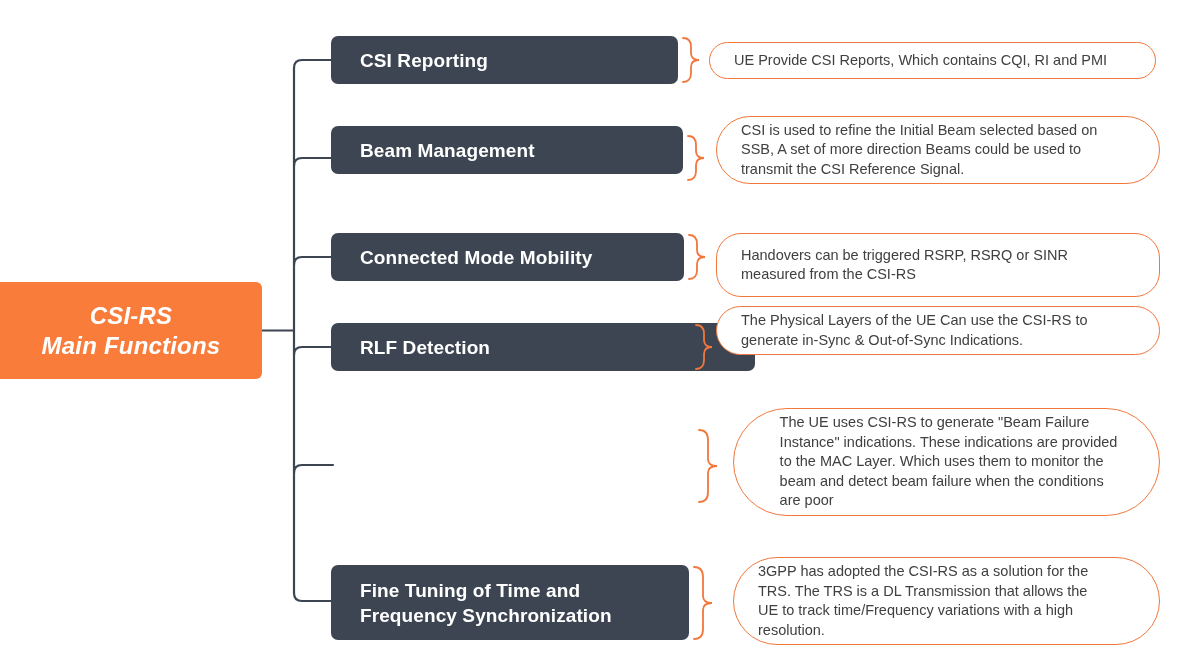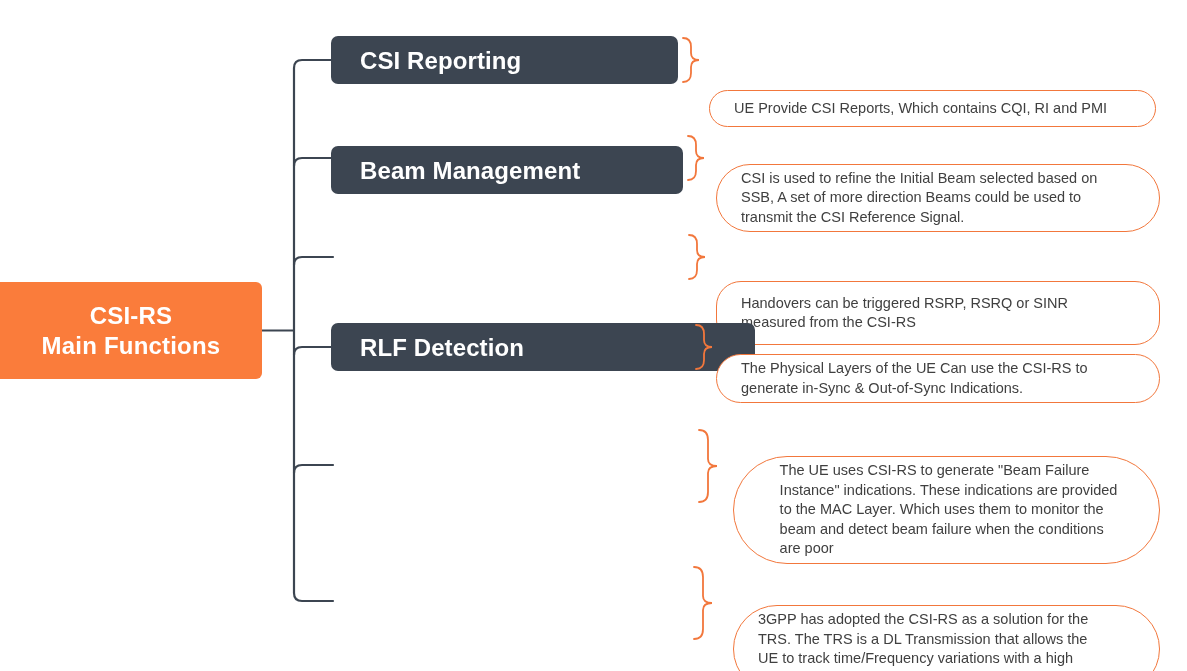--- a/index.html
+++ b/index.html
@@ -40,20 +40,21 @@
     top: 282px;
     width: 262px;
     height: 97px;
     background: #fa7c3b;
     border-radius: 0 6px 6px 0;
     z-index: 3;
     display: flex;
     align-items: center;
     justify-content: center;
     box-sizing: border-box;
+    font-style: italic;
   }
   #root-node .root-label {
     color: #ffffff;
     font-size: 24px;
     font-weight: bold;
     line-height: 30px;
     text-align: center;
     white-space: pre-line;
     letter-spacing: 0.2px;
   }
@@ -65,39 +66,38 @@
     border-radius: 7px;
     z-index: 3;
     display: flex;
     align-items: center;
     box-sizing: border-box;
     padding-left: 29px;
     padding-right: 14px;
   }
   .branch-node .branch-label {
     color: #ffffff;
-    font-size: 24px;
+    font-size: 19px;
     font-weight: bold;
     line-height: 25px;
     white-space: pre-line;
     letter-spacing: 0.1px;
   }
 
   
   .callout {
     position: absolute;
     border: 1.6px solid #f2773c;
     background: #ffffff;
     z-index: 3;
     display: flex;
     align-items: center;
     box-sizing: border-box;
     padding-left: 24px;
     padding-right: 20px;
-    margin-top: 48px;
   }
   .callout .callout-text {
     color: #404040;
     font-size: 14.5px;
     line-height: 19.5px;
     white-space: pre-line;
   }
 
   
   #braces {
@@ -136,29 +136,32 @@
 Main Functions</div>
   </div>
 
   <div class="branch-node" style="left:331px; top:36px; width:347px; height:48px;">
     <div class="branch-label">CSI Reporting</div>
   </div>
   <div class="callout" style="left:709px; top:42px; width:447px; height:37px; border-radius:19px;">
     <div class="callout-text">UE Provide CSI Reports, Which contains CQI, RI and PMI</div>
   </div>
 
-  <div class="branch-node" style="left:331px; top:146px; width:352px; height:48px;">
+  <div class="branch-node" style="left:331px; top:126px; width:352px; height:48px;">
     <div class="branch-label">Beam Management</div>
   </div>
   <div class="callout" style="left:716px; top:116px; width:444px; height:68px; border-radius:34px;">
     <div class="callout-text">CSI is used to refine the Initial Beam selected based on
 SSB, A set of more direction Beams could be used to
 transmit the CSI Reference Signal.</div>
   </div>
 
+  <div class="branch-node" style="left:331px; top:233px; width:353px; height:48px;">
+    <div class="branch-label">Connected Mode Mobility</div>
+  </div>
   <div class="callout" style="left:716px; top:233px; width:444px; height:64px; border-radius:25px;">
     <div class="callout-text">Handovers can be triggered RSRP, RSRQ or SINR
 measured from the CSI-RS</div>
   </div>
 
   <div class="branch-node" style="left:331px; top:323px; width:424px; height:48px;">
     <div class="branch-label">RLF Detection</div>
   </div>
   <div class="callout" style="left:716px; top:306px; width:444px; height:49px; border-radius:25px;">
     <div class="callout-text">The Physical Layers of the UE Can use the CSI-RS to
@@ -166,20 +169,24 @@
   </div>
 
   <div class="callout" style="left:733px; top:408px; width:427px; height:108px; border-radius:54px;justify-content:center;">
     <div class="callout-text">The UE uses CSI-RS to generate "Beam Failure
 Instance" indications. These indications are provided
 to the MAC Layer. Which uses them to monitor the
 beam and detect beam failure when the conditions
 are poor</div>
   </div>
 
+  <div class="branch-node" style="left:331px; top:565px; width:358px; height:75px;">
+    <div class="branch-label">Fine Tuning of Time and
+Frequency Synchronization</div>
+  </div>
   <div class="callout" style="left:733px; top:557px; width:427px; height:88px; border-radius:44px;">
     <div class="callout-text">3GPP has adopted the CSI-RS as a solution for the
 TRS. The TRS is a DL Transmission that allows the
 UE to track time/Frequency variations with a high
 resolution.</div>
   </div>
 
   <svg id="braces" viewBox="0 0 1187 671" width="1187" height="671" xmlns="http://www.w3.org/2000/svg">
     <g fill="none" stroke="#f2773c" stroke-width="1.8" stroke-linecap="round">
 

